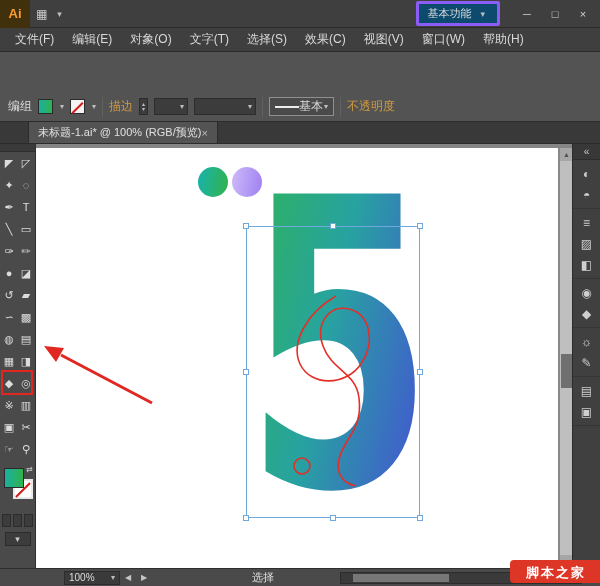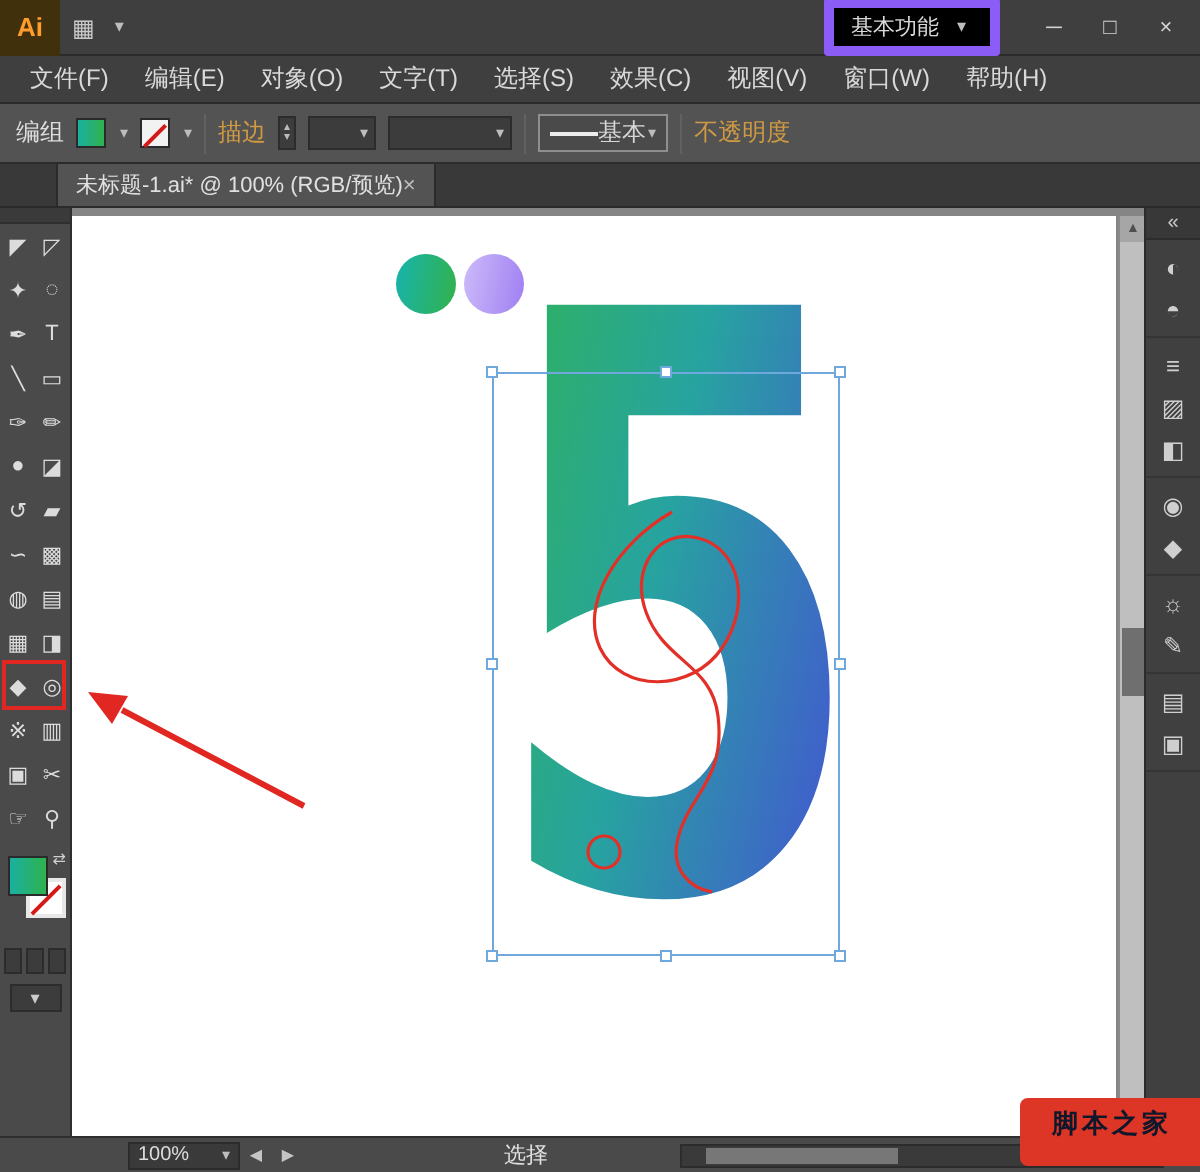--- a/index.html
+++ b/index.html
@@ -9,30 +9,30 @@
     font-size:12px; color:#d6d6d6; background:#535353; position:relative;
   }
   .app { position:relative; width:600px; height:586px; display:flex; flex-direction:column; background:#535353;border-radius:29px; }
 
   
   .titlebar { height:28px; background:#3f3f3f; border-bottom:1px solid #2b2b2b; display:flex; align-items:center; flex:0 0 28px; }
   .logo { width:30px; height:28px; background:#41300c; color:#ff9c2e; font-weight:bold; font-size:13px; display:flex; align-items:center; justify-content:center; }
   .tb-icon { padding:0 6px; color:#c9c9c9; font-size:12px; cursor:default; }
   .tb-caret { font-size:9px; color:#bdbdbd; padding:0 4px; }
   .tb-spacer { flex:1; }
-  .workspace { display:flex; align-items:center; gap:5px; background:#000000; border:5px solid #8b5cf6; border-radius:2px; padding:2px 8px; margin-right:14px; font-size:11px; color:#d9d9d9; }
+  .workspace { display:flex; align-items:center; gap:5px; background:#0c4a6e; border:3px solid #8b5cf6; border-radius:2px; padding:2px 8px; margin-right:14px; font-size:11px; color:#d9d9d9; }
   .winbtn { width:26px; height:20px; display:flex; align-items:center; justify-content:center; color:#d2d2d2; font-size:11px; margin-right:2px; }
   .winbtn:last-child { margin-right:4px; }
 
   
   .menubar { height:24px; background:#3f3f3f; border-bottom:1px solid #2b2b2b; display:flex; align-items:center; padding-left:6px; flex:0 0 24px; }
   .menu-item { padding:0 9px; font-size:12px; color:#d9d9d9; height:100%; display:flex; align-items:center; }
 
   
-  .controlbar { height:30px; background:#535353; border-bottom:1px solid #2d2d2d; display:flex; align-items:center; padding:0 8px; gap:6px; flex:0 0 30px; }
+  .controlbar { height:30px; background:#535353; border-bottom:1px solid #2d2d2d; display:flex; align-items:center; padding:0 8px; gap:6px; flex:0 0 30px;margin-top:40px; }
   .cb-label { color:#dcdcdc; font-size:12px; }
   .cb-link { color:#cf9a43; font-size:12px; }
   .mini-swatch { width:15px; height:15px; border:1px solid #2a2a2a; position:relative; }
   .mini-swatch.fill { background:linear-gradient(90deg,var(--fill-swatch-a),var(--fill-swatch-b)); }
   .mini-swatch.stroke { background:#f2f2f2; }
   .mini-swatch.stroke::after { content:""; position:absolute; left:-1px; right:-1px; top:50%; height:2px; background:#d41919; transform:rotate(-45deg); }
   .swatch-caret { font-size:8px; color:#bdbdbd; margin-left:1px; }
   .cb-sep { width:1px; height:20px; background:#424242; border-right:1px solid #616161; }
   .spinbox { display:flex; align-items:center; background:#3c3c3c; border:1px solid #2c2c2c; height:17px; padding:0 2px; gap:2px; }
   .spin-arrows { display:flex; flex-direction:column; line-height:5px; font-size:6px; color:#bbb; }
@@ -99,22 +99,22 @@
   .statusbar { height:18px; background:#4a4a4a; border-top:1px solid #2e2e2e; display:flex; align-items:center; flex:0 0 18px; position:relative; }
   .zoom-box { margin-left:64px; width:56px; height:14px; background:#3a3a3a; border:1px solid #2c2c2c; display:flex; align-items:center; justify-content:space-between; padding:0 4px; font-size:10px; color:#ddd; }
   .nav-btn { width:16px; height:14px; display:flex; align-items:center; justify-content:center; font-size:8px; color:#c5c5c5; }
   .status-text { width:150px; margin-left:36px; text-align:center; font-size:11px; color:#e0e0e0; }
   .hscroll { flex:1; height:12px; margin:0 2px; background:#3a3a3a; border:1px solid #2c2c2c; position:relative; }
   .hthumb { position:absolute; left:12px; top:1px; width:96px; height:8px; background:#777777; }
   .corner { width:16px; height:14px; }
 
   
   .annot { position:absolute; inset:0; width:600px; height:586px; pointer-events:none; z-index:40; }
-  .watermark { position:absolute; right:0; bottom:3px; z-index:45; background:#dd3526; color:#0f172a;
-    font-size:13px; font-weight:bold; letter-spacing:2px; padding:4px 14px 12px 16px; border-radius:4px 0 0 4px;margin-left:28px; }
+  .watermark { position:absolute; right:0; bottom:3px; z-index:45; background:#dd3526; color:#ffffff;
+    font-size:13px; font-weight:bold; letter-spacing:2px; padding:4px 14px 1px 16px; border-radius:4px 0 0 4px;margin-left:28px; }
 </style>
 </head>
 <body>
 
 <div class="app">
 
   <div class="titlebar">
     <div class="logo">Ai</div>
     <div class="tb-icon">▦</div>
     <div class="tb-caret">▾</div>

